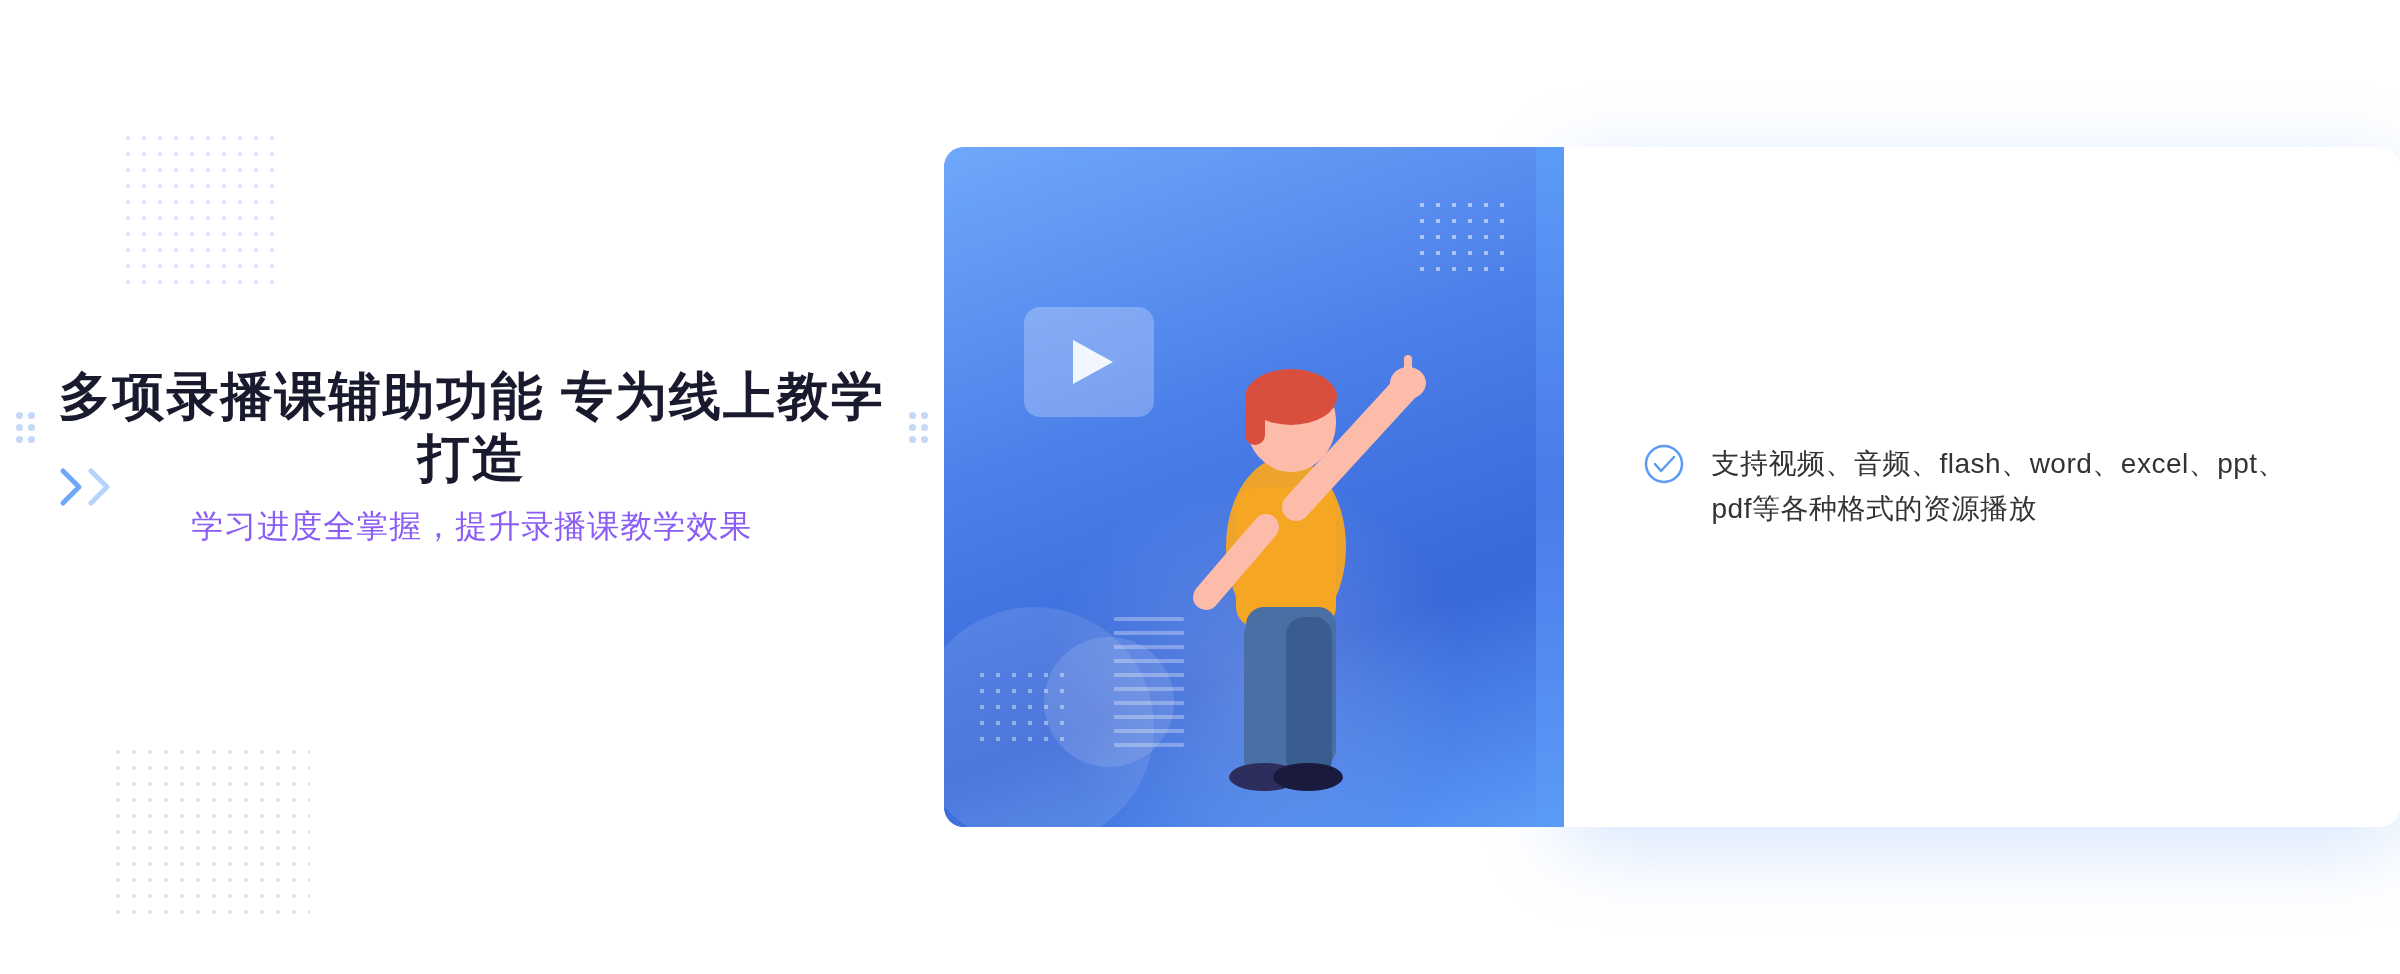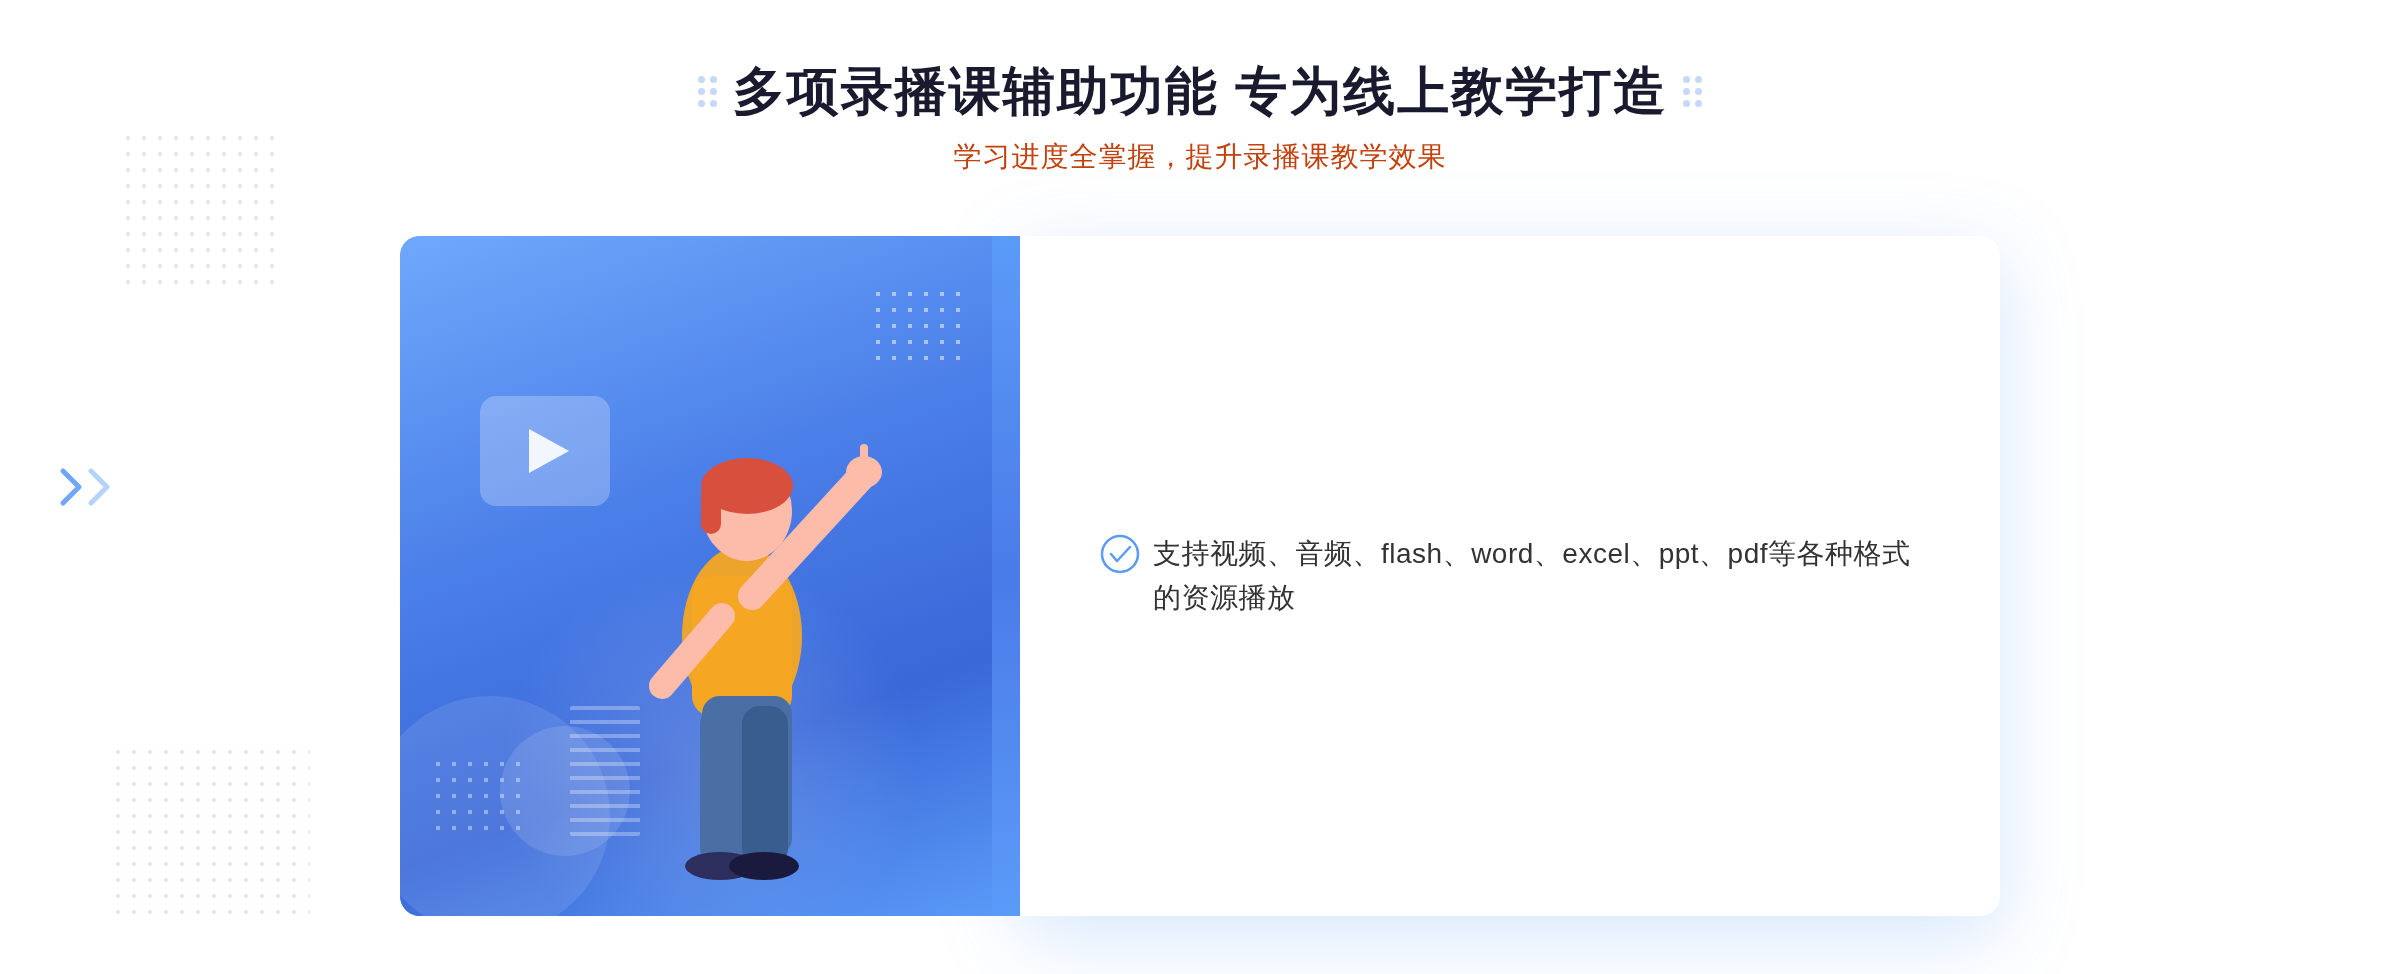--- a/index.html
+++ b/index.html
@@ -14,23 +14,22 @@
       background: #ffffff;
       font-family: "PingFang SC", "Microsoft YaHei", "Hiragino Sans GB", sans-serif;
       overflow: hidden;
       position: relative;
     }
 
     .page-wrapper {
       width: 100%;
       height: 100%;
       display: flex;
-      flex-direction: column;
+      flex-direction: row;
       align-items: center;
-      padding-top: 60px;
       position: relative;
       border-radius: 16px;
     }
 
     .header-section {
       text-align: center;
       margin-bottom: 60px;
       position: relative;
       z-index: 2;
     }
@@ -41,22 +40,22 @@
       color: #1a1a2e;
       letter-spacing: 2px;
       display: flex;
       align-items: center;
       justify-content: center;
       gap: 0;
       line-height: 1.2;
     }
 
     .subtitle {
-      font-size: 28px;
-      color: #c2410c;
+      font-size: 32px;
+      color: #8b5cf6;
       margin-top: 16px;
       letter-spacing: 1px;
     }
 
     
     .content-area {
       display: flex;
       align-items: stretch;
       width: 1600px;
       position: relative;
@@ -82,21 +81,21 @@
       box-shadow: 0 20px 80px rgba(90, 154, 248, 0.25);
       padding: 50px 80px;
       display: flex;
       flex-direction: column;
       justify-content: space-around;
     }
 
     .feature-item {
       display: flex;
       align-items: flex-start;
-      gap: 13px;
+      gap: 28px;
       padding: 20px 0;
     }
 
     .feature-item + .feature-item {
       border-top: none;
     }
 
     .check-icon {
       width: 40px;
       height: 40px;

